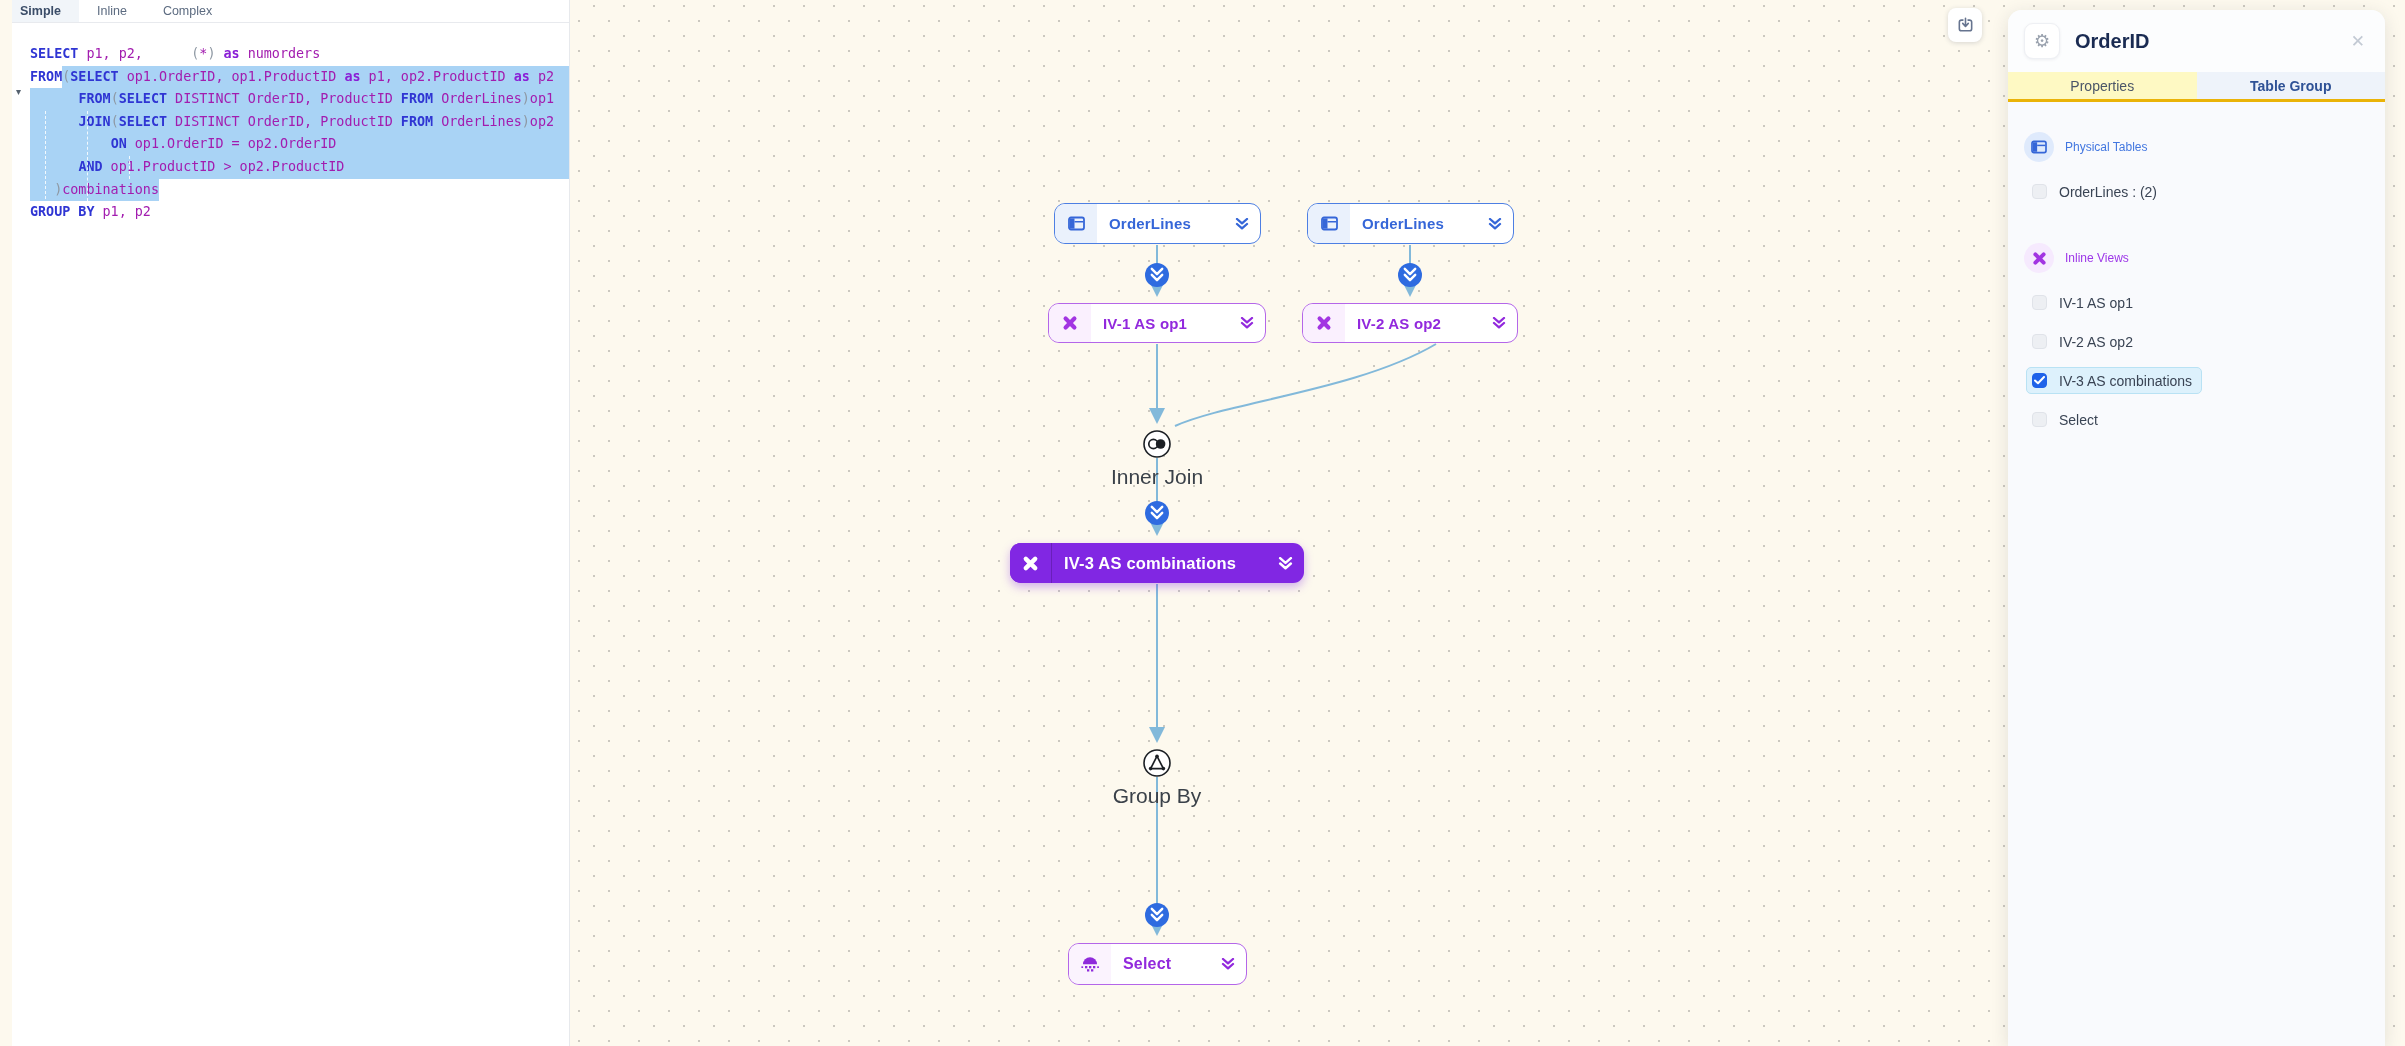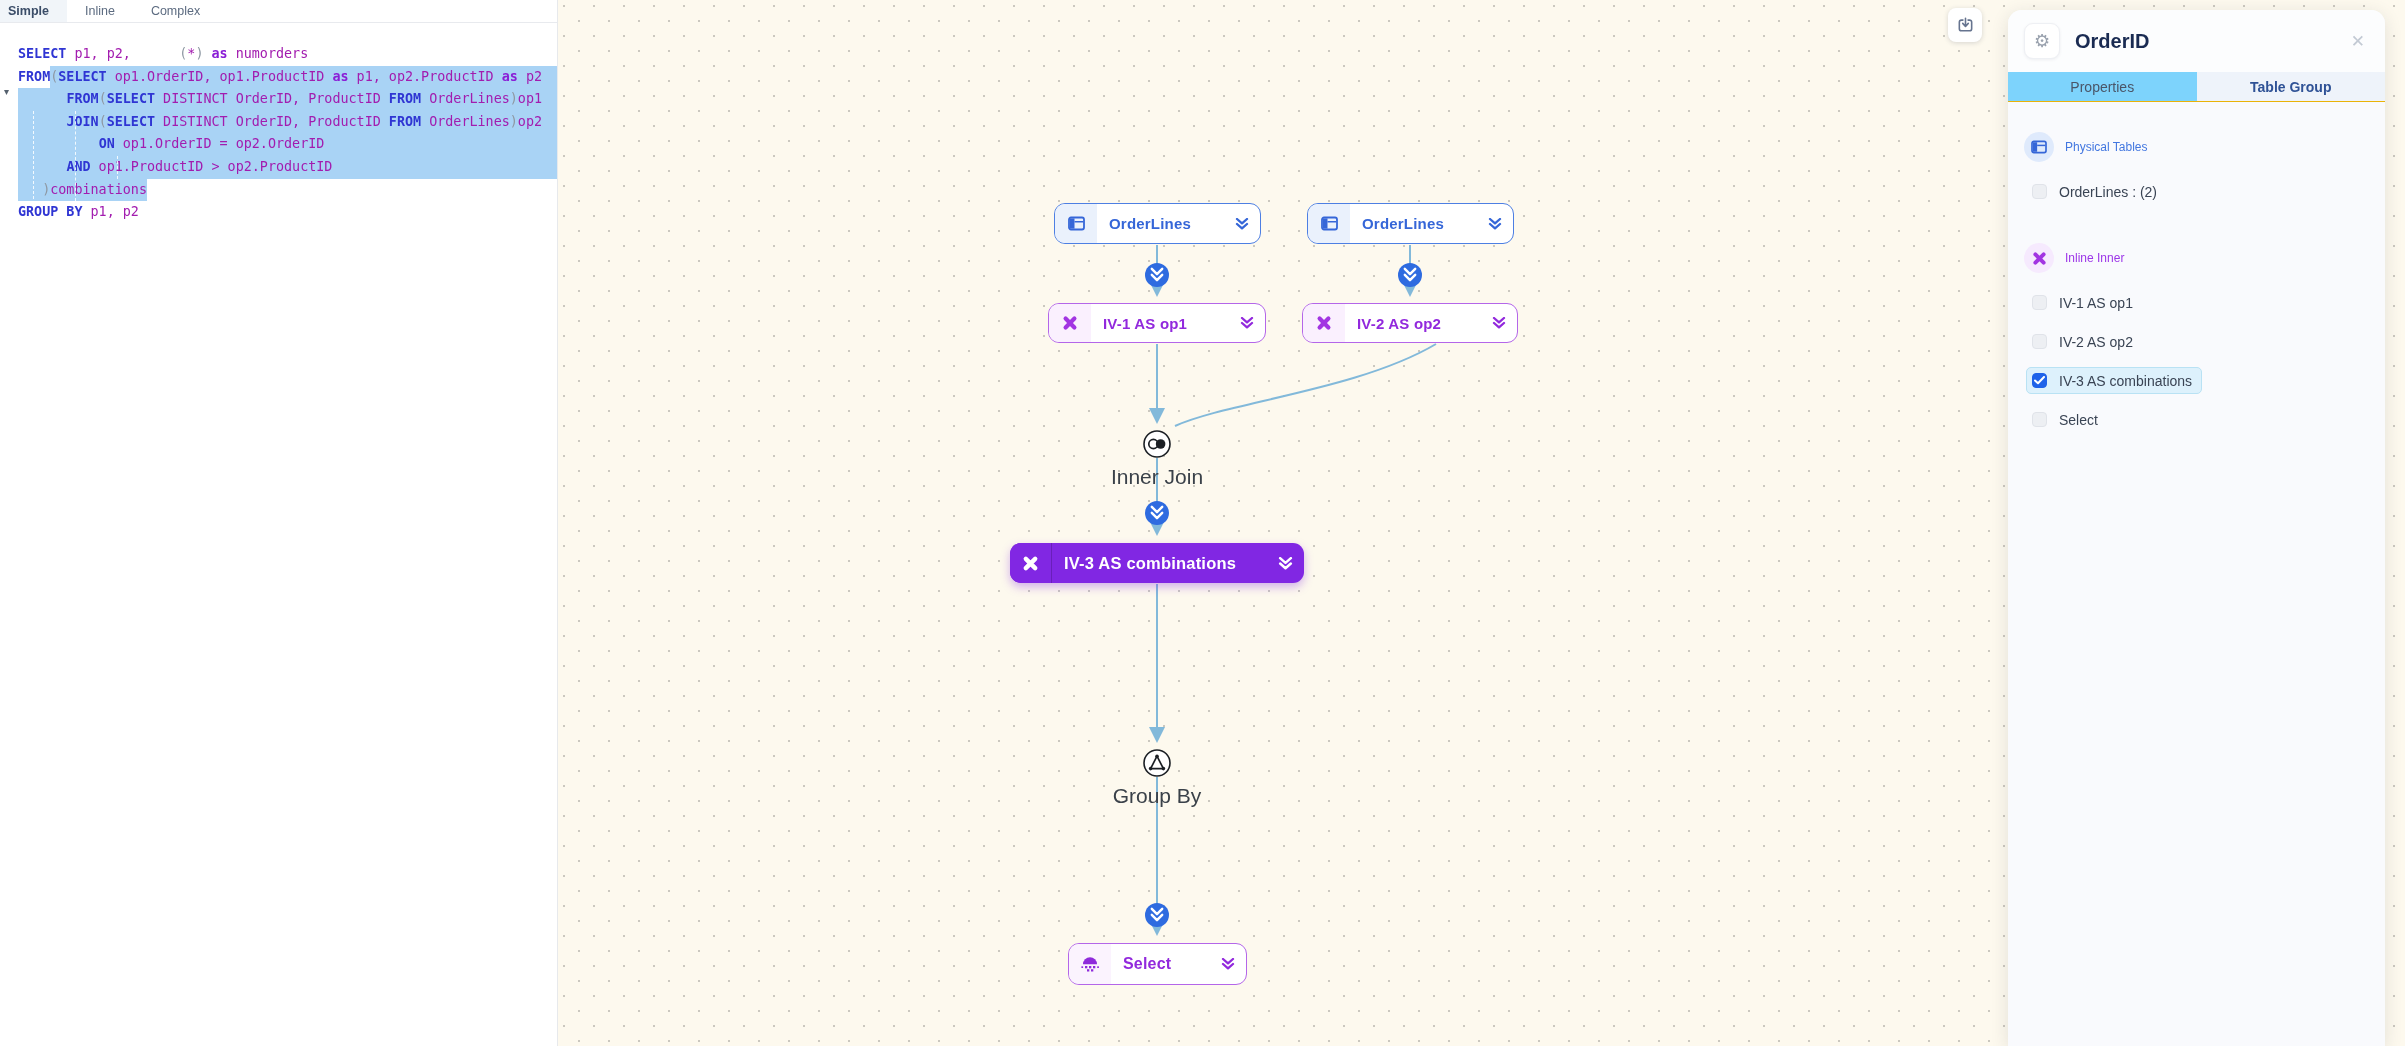--- a/index.html
+++ b/index.html
@@ -45,21 +45,21 @@
   }
 
   .save-btn {
     position:absolute; width:34px; height:34px; background:#fff; border-radius:8px;
     box-shadow:0 1px 5px rgba(40,50,70,.18); display:flex; align-items:center; justify-content:center;
     color:#66748f; cursor:pointer; border:none;
   }
 
   
   .code-panel {
-    position:absolute; left:0; top:0; width:558px; height:1046px;
+    position:absolute; left:12px; top:0; width:558px; height:1046px;
     background:#fff; border-right:1px solid #e7e9ec; z-index:3;
   }
   .ed-tabs { display:flex; height:23px; border-bottom:1px solid #e8eaee; align-items:stretch; background:#fff; }
   .ed-tab {
     display:flex; align-items:center; padding:0 18px; font-size:12.5px; color:#5c6b80; cursor:pointer;
     white-space:nowrap;
   }
   .ed-tab:first-child { padding:0 18px 0 8px; }
   .ed-tab.active { background:#f1f5f9; color:#3b4d68; font-weight:bold; }
 
@@ -87,21 +87,21 @@
     display:flex; flex-direction:column;
   }
   .st-header { display:flex; align-items:center; height:62px; padding:0 20px 0 16px; background:#fcfdfe; border-radius:14px 14px 0 0; }
   .gear-box {
     width:36px; height:36px; background:#fff; border:1px solid #eef0f4; border-radius:9px;
     box-shadow:0 1px 3px rgba(60,70,90,.08); display:flex; align-items:center; justify-content:center;
     font-size:18px; color:#9aa2ae;
   }
   .st-title { font-size:20px; font-weight:bold; color:#1a2b52; margin-left:15px; flex:1; }
   .st-close { color:#c3cad4; font-size:17px; cursor:pointer; background:none; border:none; }
-  .st-tabs { display:flex; height:30px; border-bottom:1px solid #eab308; background:#7dd3fc; }
+  .st-tabs { display:flex; height:30px; border-bottom:3px solid #eab308; background:#fef9c3; }
   .st-tab { flex:1; display:flex; align-items:center; justify-content:center; font-size:14px; color:#4a5568; cursor:pointer; }
   .st-tab.active { background:#eef3fa; color:#2f5296; font-weight:bold; }
   .st-body { padding:30px 16px 0; flex:1; }
   .sec-head { display:flex; align-items:center; margin-bottom:16px; }
   .sec-ic { width:30px; height:30px; border-radius:50%; display:flex; align-items:center; justify-content:center; }
   .sec-ic.blue { background:#dfeafc; color:#3566d8; }
   .sec-ic.purple { background:#f6eafe; color:#a235e2; }
   .sec-title { font-size:12px; margin-left:11px; }
   .sec-title.blue { color:#4377e0; }
   .sec-title.purple { color:#9d36e8; }
@@ -322,21 +322,21 @@
           <span class="chk-label">OrderLines : (2)</span>
         </div></div>
       </div>
 
       <div class="sec-head">
         <span class="sec-ic purple">
           <svg width="15" height="15" viewBox="0 0 16 16">
               <path d="M3.6,3.6 L12.4,12.4 M12.4,3.6 L3.6,12.4" stroke="currentColor" stroke-width="4.2" stroke-linecap="round"></path>
             </svg>
         </span>
-        <span class="sec-title purple">Inline Inner</span>
+        <span class="sec-title purple">Inline Views</span>
       </div>
       <div class="sec-items">
         <div class="chk-row-wrap"><div class="chk-row">
           <span class="cbox"></span>
           <span class="chk-label">IV-1 AS op1</span>
         </div></div>
         <div class="chk-row-wrap"><div class="chk-row">
           <span class="cbox"></span>
           <span class="chk-label">IV-2 AS op2</span>
         </div></div>

